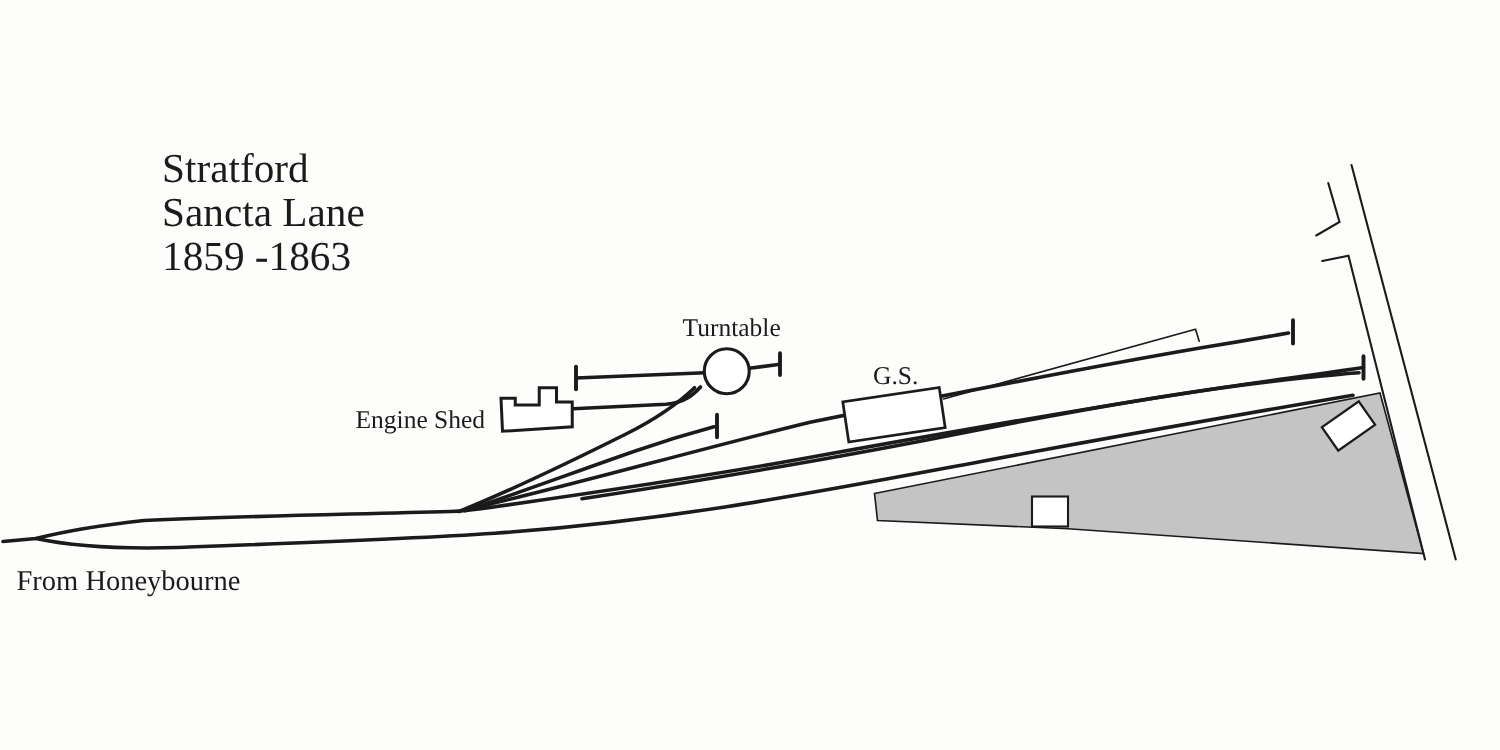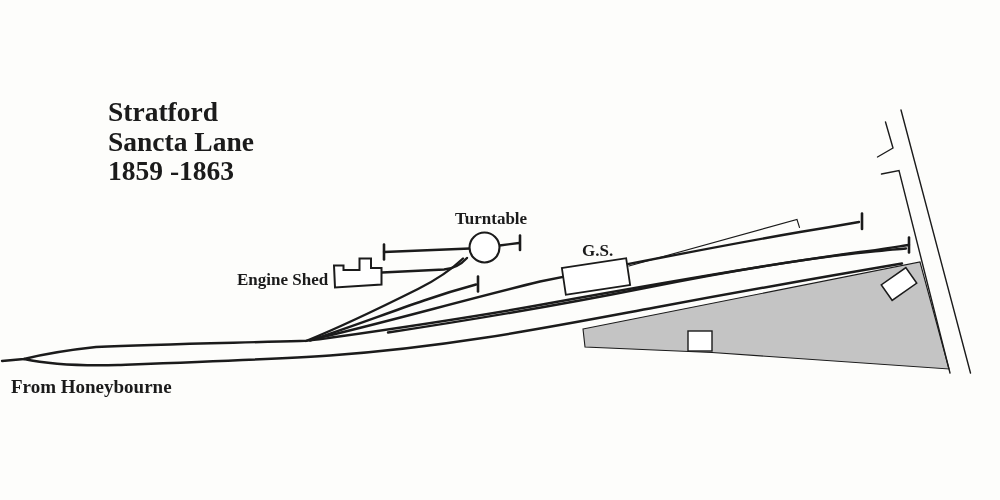--- a/index.html
+++ b/index.html
@@ -1,17 +1,17 @@
 <!DOCTYPE html>
 <html><head>
 <meta charset="utf-8">
 <style>
   html,body{margin:0;padding:0;}
   body{width:1000px;height:500px;overflow:hidden;font-family:"Liberation Serif",serif;}
-  #stage{position:relative;width:800px;height:500px;font-weight:bold;}
+  #stage{position:relative;width:800px;height:500px;}
   svg{display:block;}
   .title-text{font-family:"Liberation Serif",serif;font-size:27.5px;}
   .map-label{font-family:"Liberation Serif",serif;font-size:17px;}
   .map-label-lg{font-family:"Liberation Serif",serif;font-size:19px;}
 </style>
 </head>
 <body>
 
 <div id="stage">
 <svg width="1000" height="500" viewBox="0 0 1000 500">

